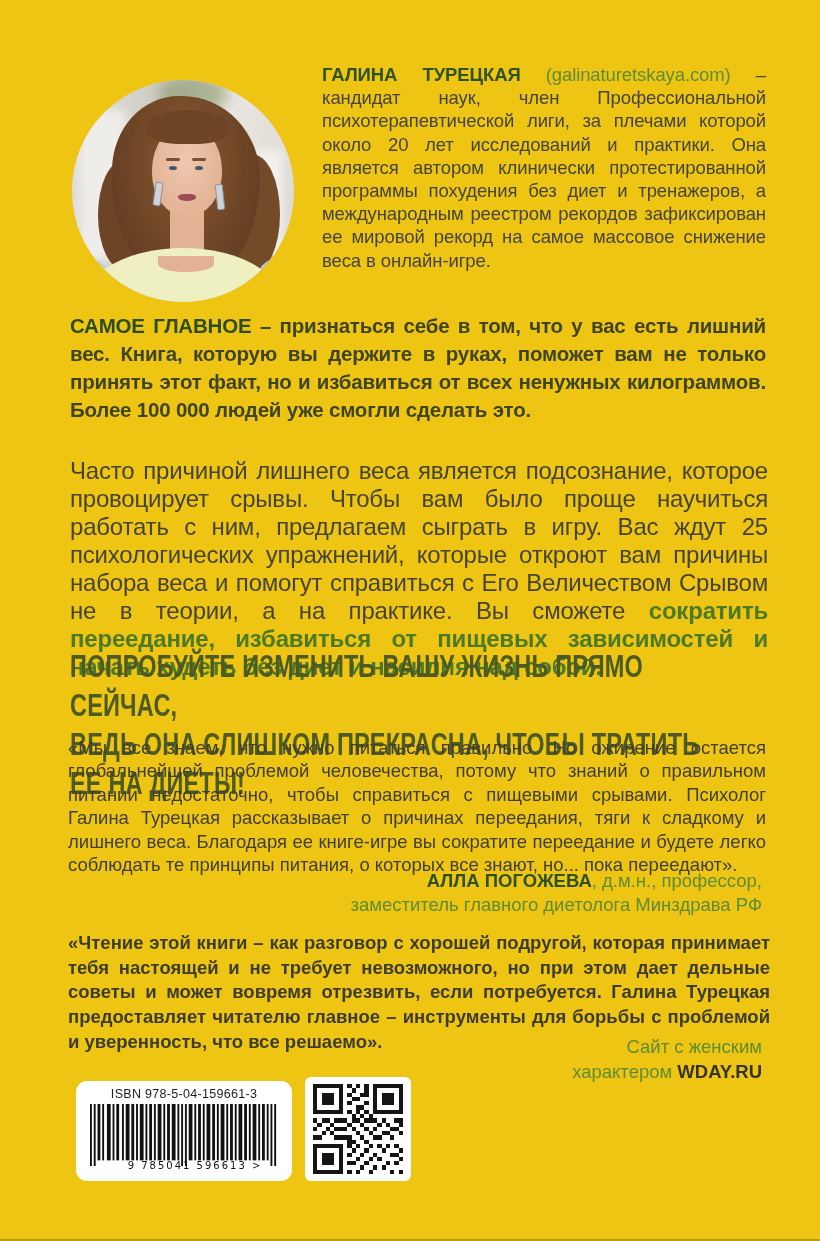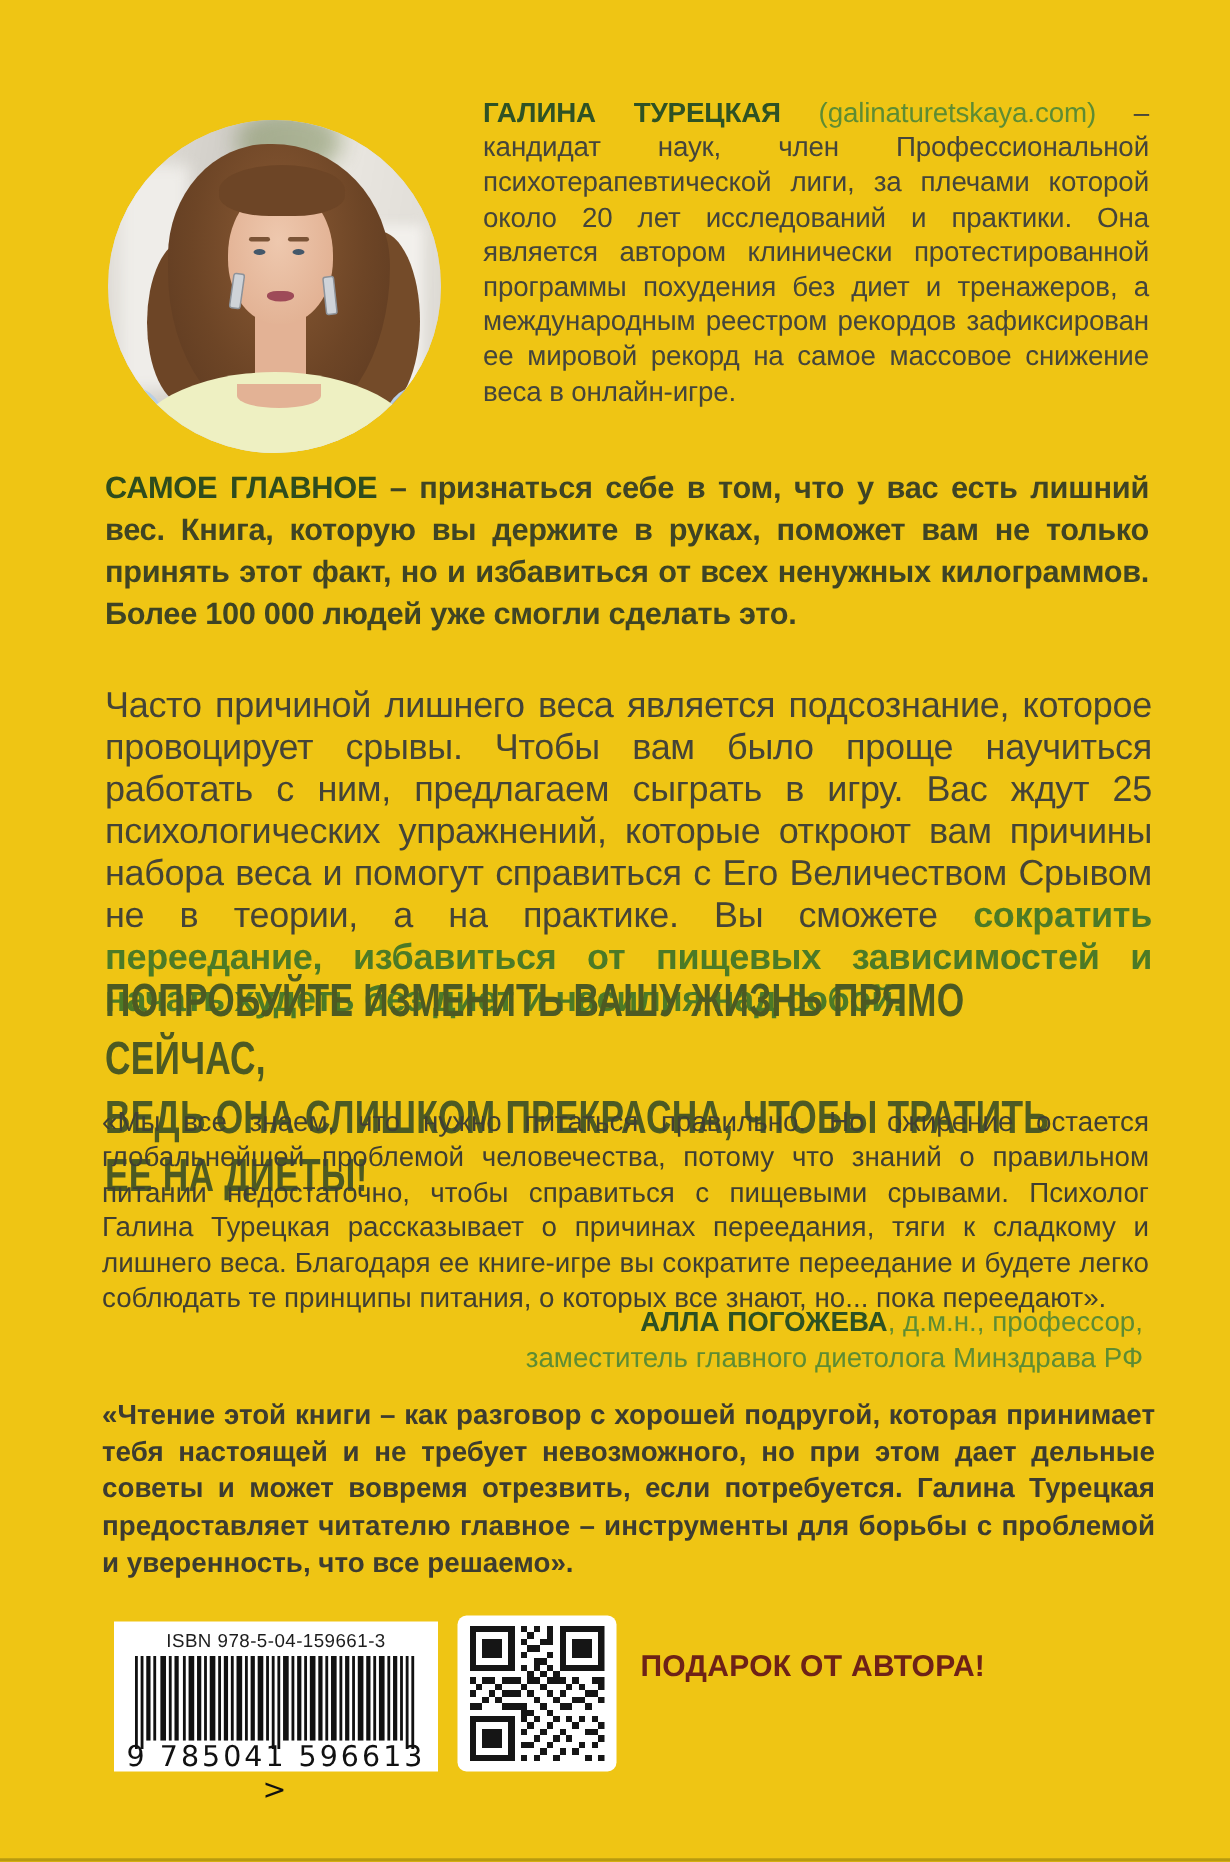--- a/index.html
+++ b/index.html
@@ -52,24 +52,24 @@
 
   .review1{left:68px;top:736px;width:698px;font-size:18.5px;line-height:23.4px;text-align:justify;color:#403f33;}
   .attr1{right:58px;top:869px;width:560px;text-align:right;font-size:18.5px;line-height:24px;color:#5e8c33;}
   .attr1 .who{font-weight:bold;color:#2d5122;}
 
   .review2{left:68px;top:931px;width:702px;font-size:18.5px;line-height:24.7px;text-align:justify;font-weight:bold;color:#3d3c30;}
   .site-ref{right:58px;top:1035px;width:330px;text-align:right;font-size:18.5px;line-height:24.5px;color:#5e8c33;}
   .site-ref .brand{font-weight:bold;color:#34342b;}
 
   
-  .isbn-box{left:76px;top:1081px;width:216px;height:100px;background:#ffffff;border-radius:0;}
+  .isbn-box{left:76px;top:1081px;width:216px;height:100px;background:#ffffff;border-radius:11px;}
   .isbn-label{position:absolute;left:0;top:6px;width:100%;text-align:center;font-size:12.5px;color:#1d1d1d;letter-spacing:.3px;}
   .barcode{position:absolute;left:14px;top:23px;width:188px;height:62px;}
-  .isbn-digits{position:absolute;left:0;top:79px;width:100%;text-align:center;font-size:19px;color:#111;letter-spacing:2px;font-family:"DejaVu Sans","Liberation Sans",sans-serif;}
+  .isbn-digits{position:absolute;left:0;top:79px;width:100%;text-align:center;font-size:10px;color:#111;letter-spacing:2px;font-family:"DejaVu Sans","Liberation Sans",sans-serif;padding-left:11px;}
 
   .qr-box{left:305px;top:1077px;width:106px;height:104px;background:#ffffff;border-radius:6px;}
   .qr-box svg{position:absolute;left:8px;top:7px;}
 
   .gift{left:427px;top:1100px;width:330px;}
   .gift .g-title{font-size:20px;font-weight:bold;color:#6e2217;letter-spacing:.2px;margin-bottom:5px;}
   .gift .g-line{font-size:19px;line-height:26.5px;color:#45453b;}
 </style>
 </head>
 <body>
@@ -110,20 +110,24 @@
     <div>ПОПРОБУЙТЕ ИЗМЕНИТЬ ВАШУ ЖИЗНЬ ПРЯМО СЕЙЧАС,</div>
     <div>ВЕДЬ ОНА СЛИШКОМ ПРЕКРАСНА, ЧТОБЫ ТРАТИТЬ ЕЕ НА ДИЕТЫ!</div>
   </div>
 
   <div class="abs review1">«Мы все знаем, что нужно питаться правильно. Но ожирение остается глобальнейшей проблемой человечества, потому что знаний о правильном питании недостаточно, чтобы справиться с пищевыми срывами. Психолог Галина Турецкая рассказывает о причинах переедания, тяги к сладкому и лишнего веса. Благодаря ее книге-игре вы сократите переедание и будете легко соблюдать те принципы питания, о которых все знают, но... пока переедают».</div>
   <div class="abs review2">«Чтение этой книги – как разговор с хорошей подругой, которая принимает тебя настоящей и не требует невозможного, но при этом дает дельные советы и может вовремя отрезвить, если потребуется. Галина Турецкая предоставляет читателю главное – инструменты для борьбы с проблемой и уверенность, что все решаемо».</div>
 
   <div class="abs attr1">
     <span class="who">АЛЛА ПОГОЖЕВА</span><span>, д.м.н., профессор,</span><br>
     <span>заместитель главного диетолога Минздрава РФ</span>
+  </div>
+  <div class="abs site-ref">
+    <span>Сайт с женским</span><br>
+    <span>характером </span><span class="brand">WDAY.RU</span>
   </div>
 
   <div class="abs isbn-box">
     <div class="isbn-label">ISBN 978-5-04-159661-3</div>
     <svg class="barcode" viewBox="0 0 200 66" preserveAspectRatio="none">
       <g fill="#111">
         <rect x="0" y="0" width="2" height="66"></rect>
           <rect x="4" y="0" width="2" height="66"></rect>
         <rect x="8" y="0" width="3" height="60"></rect>
           <rect x="13" y="0" width="2" height="60"></rect>
@@ -281,16 +285,15 @@
         <rect x="8" y="20" width="1" height="1"></rect>
           <rect x="10" y="20" width="1" height="1"></rect>
           <rect x="13" y="20" width="1" height="1"></rect>
           <rect x="18" y="20" width="1" height="1"></rect>
           <rect x="20" y="20" width="1" height="1"></rect>
       </g>
     </svg>
   </div>
 
   <div class="abs gift">
-    <div class="g-title">ПОДАРОК ОТ АВТОРА!</div>
   </div>
 
 </div>
 
 </body></html>

